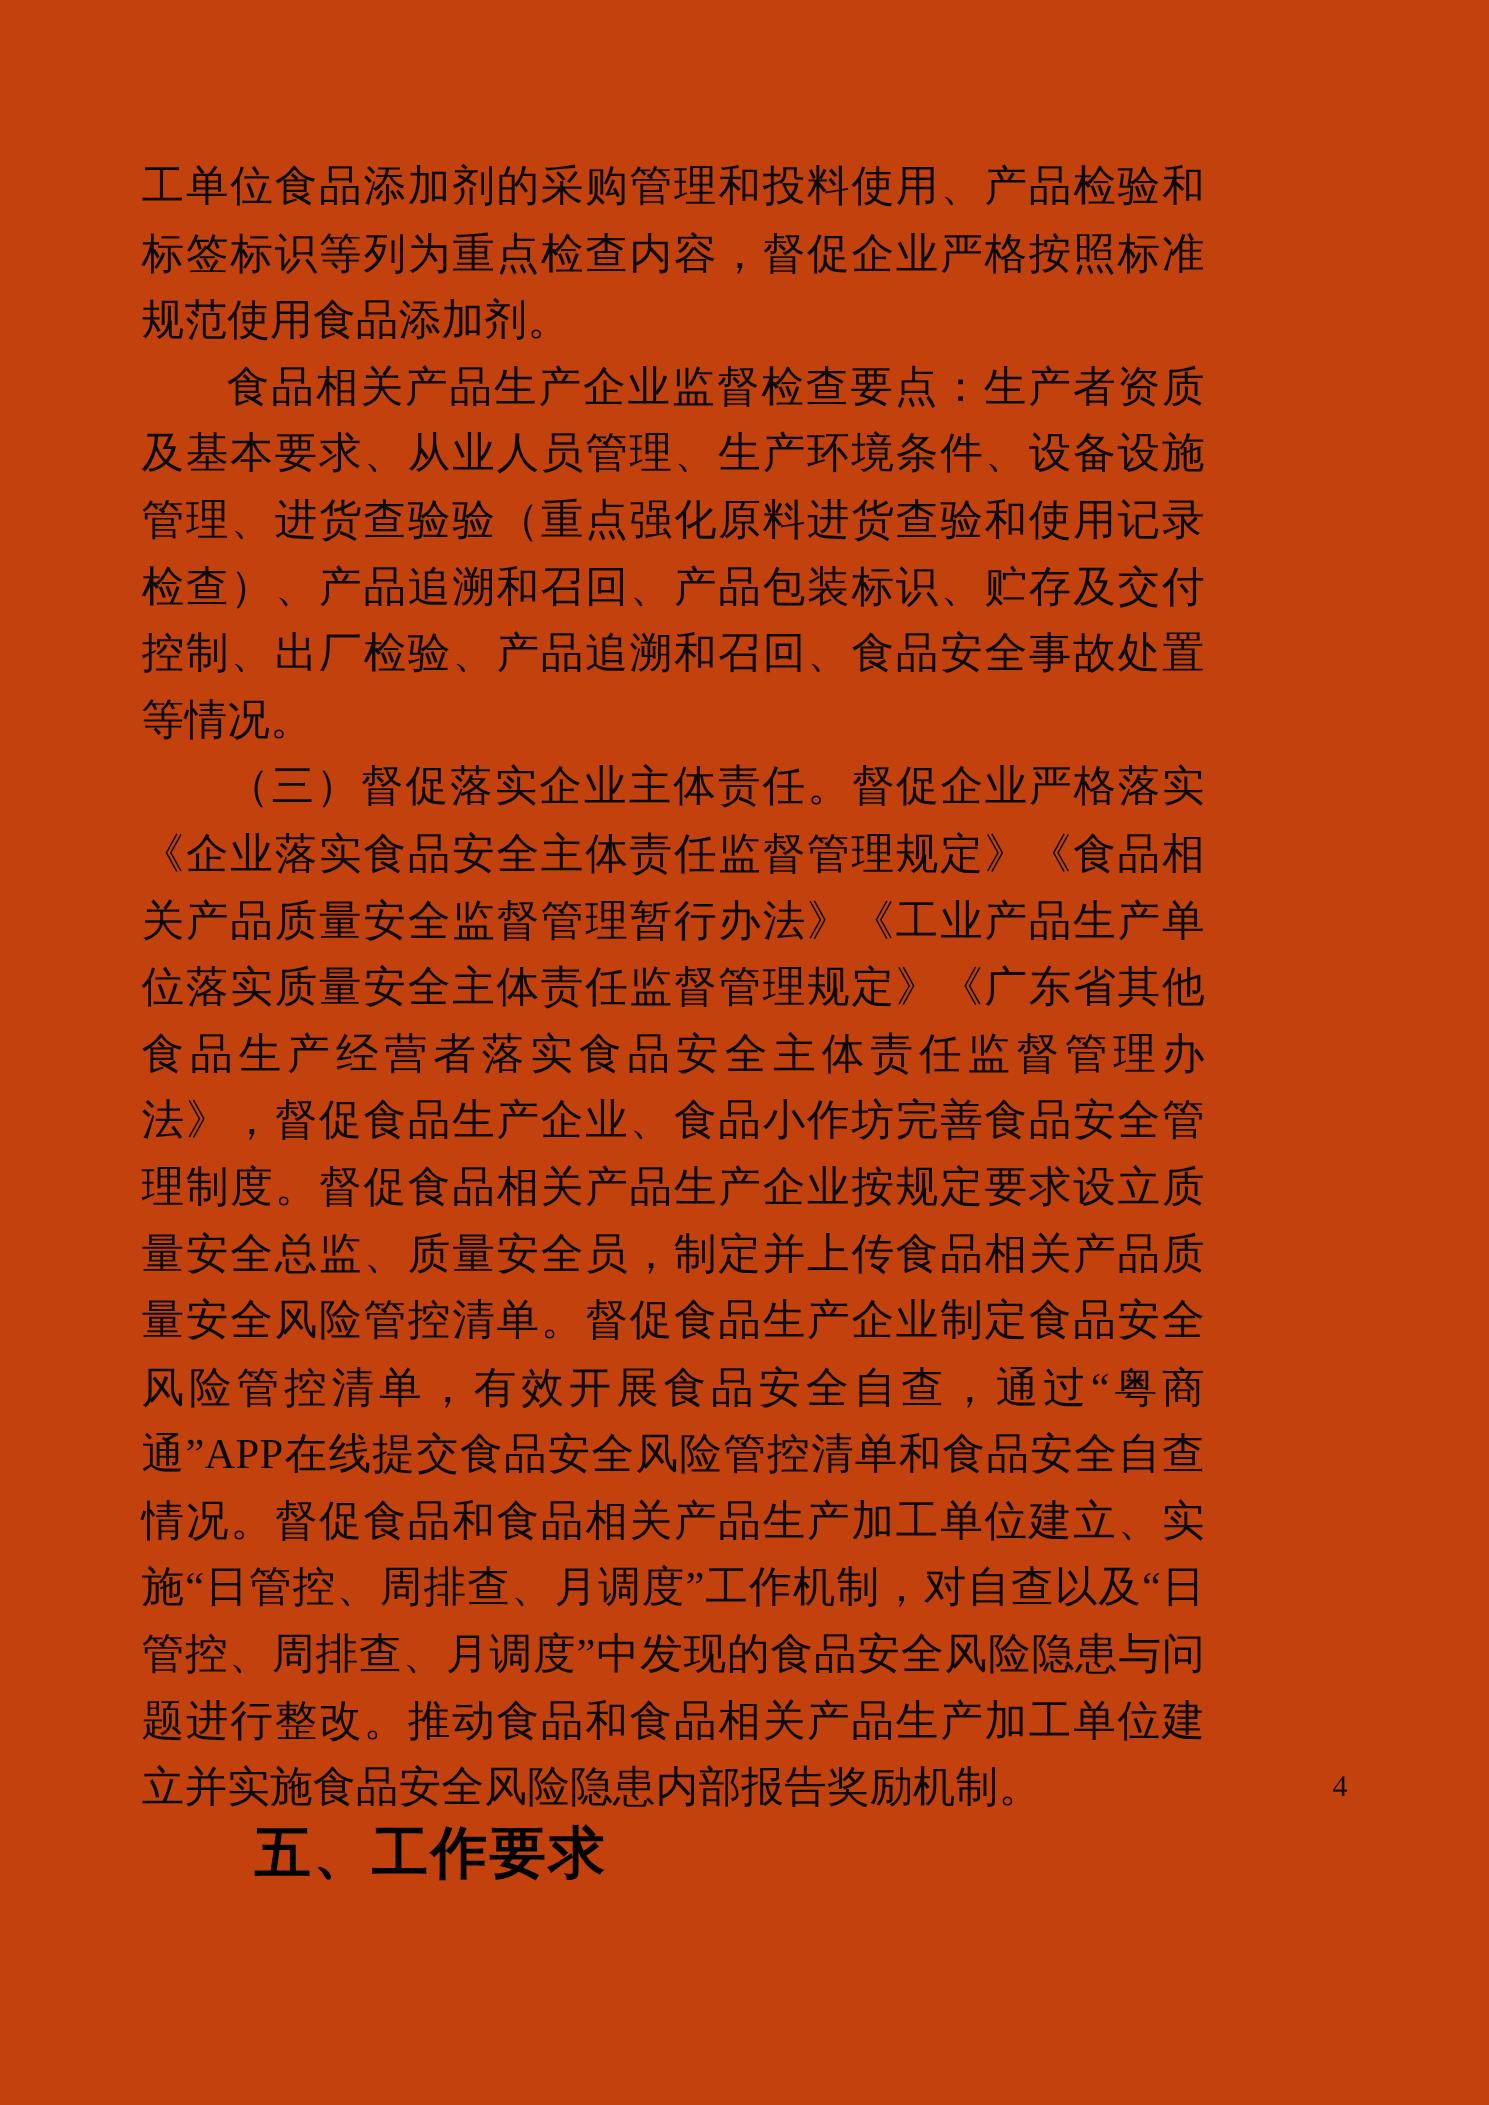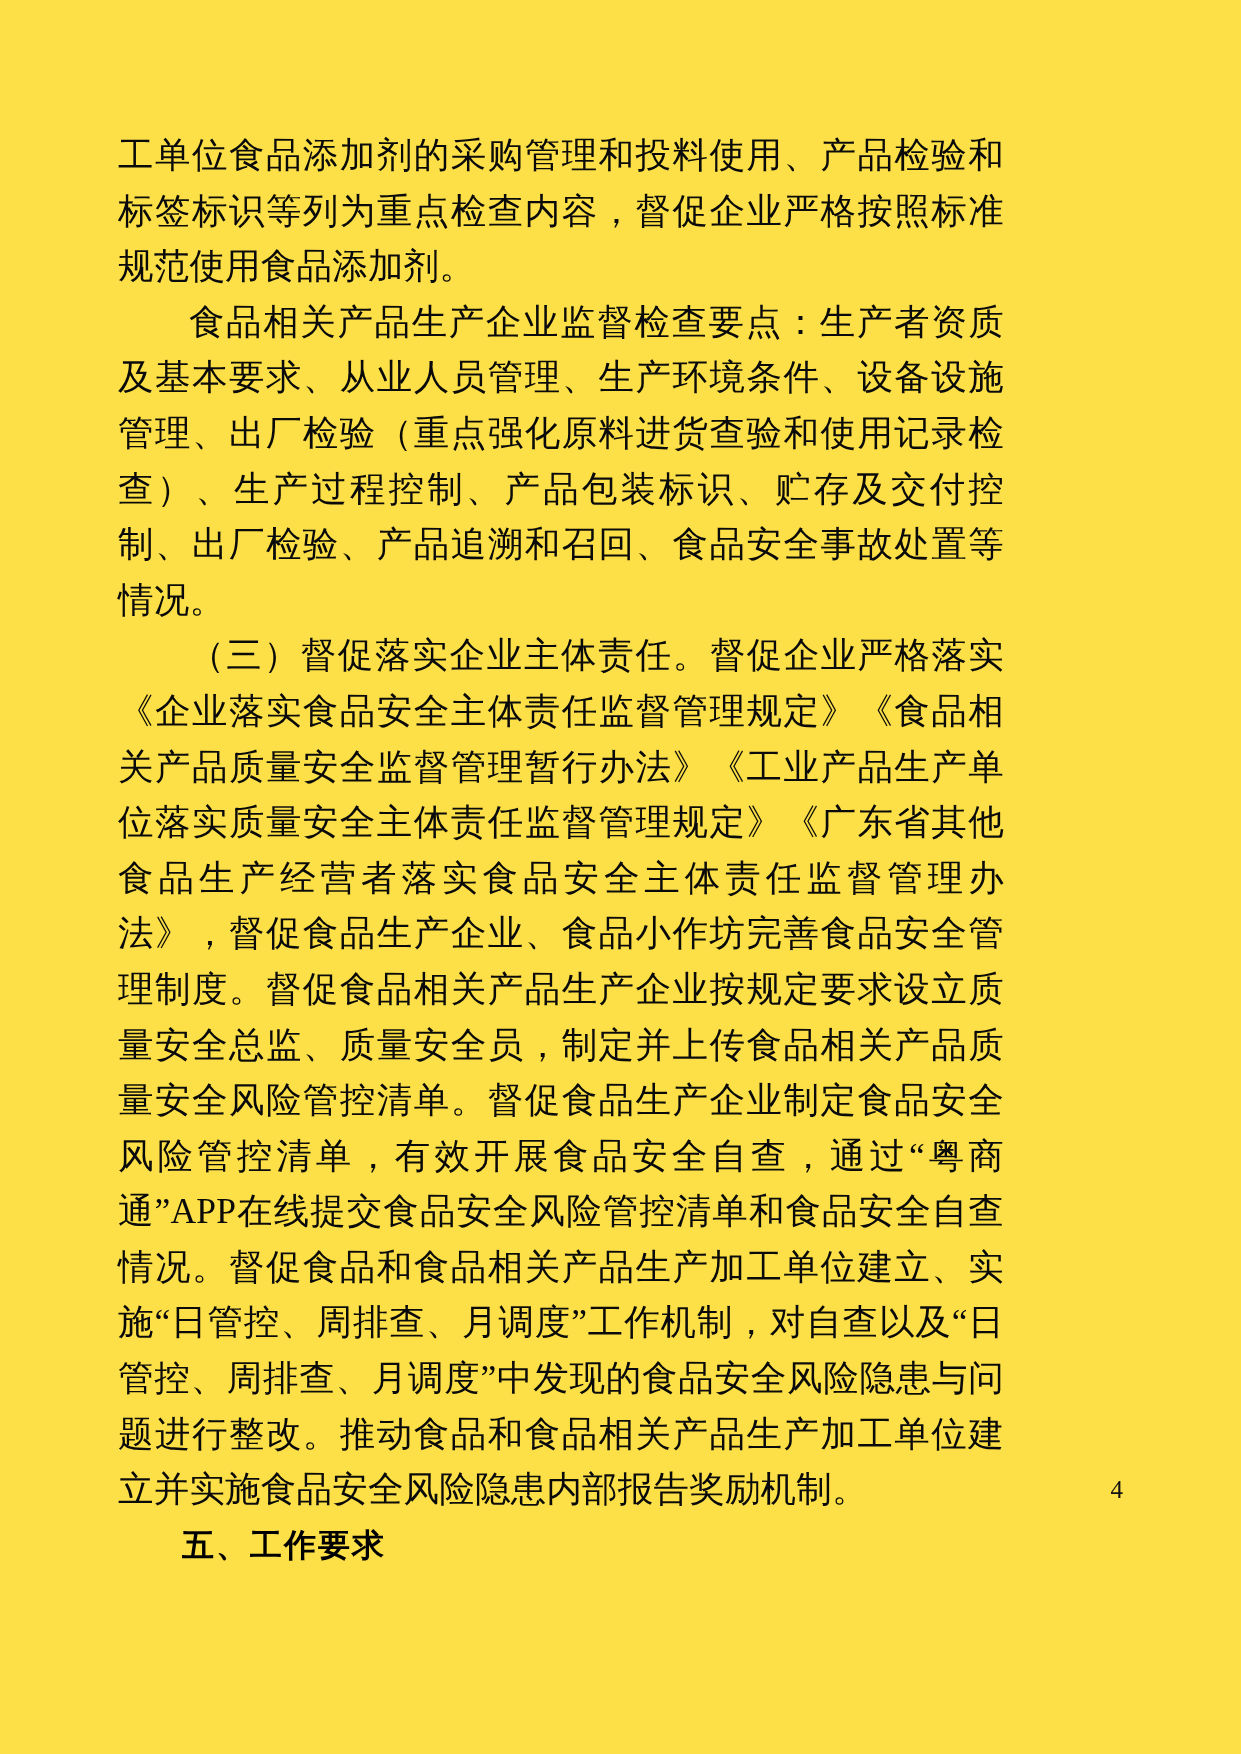--- a/index.html
+++ b/index.html
@@ -8,21 +8,21 @@
     padding: 0;
     background: #ffffff;
   }
   body {
     font-family: "Liberation Serif", "DejaVu Serif", serif;
   }
   .page {
     position: relative;
     width: 1241px;
     height: 1754px;
-    background: #fde047;
+    background: #c2410c;
     box-sizing: border-box;
     overflow: hidden;
   }
   .content {
     position: absolute;
     left: 118px;
     top: 128px;
     width: 886px;
   }
   p {
@@ -41,21 +41,21 @@
   }
   
   .body-text {
     font-family: "Liberation Serif", "DejaVu Serif", serif;
   }
   .para-heading {
     font-weight: 400;
     letter-spacing: 0.5px;
   }
   .section-heading {
-    font-size: 32px;
+    font-size: 47px;
     line-height: 55.6px;
     font-weight: 700;
     text-indent: 2em;
     color: #000;
     letter-spacing: 2px;
     margin: 0;
   }
   .page-number {
     position: absolute;
     right: 118px;
@@ -67,21 +67,21 @@
 </style>
 </head>
 <body>
 
 <div class="page">
 
   <div class="content">
 
     <p class="body-text">工单位食品添加剂的采购管理和投料使用、产品检验和标签标识等列为重点检查内容，督促企业严格按照标准规范使用食品添加剂。</p>
 
-    <p class="body-text indent">食品相关产品生产企业监督检查要点：生产者资质及基本要求、从业人员管理、生产环境条件、设备设施管理、出厂检验（重点强化原料进货查验和使用记录检查）、生产过程控制、产品包装标识、贮存及交付控制、出厂检验、产品追溯和召回、食品安全事故处置等情况。</p>
+    <p class="body-text indent">食品相关产品生产企业监督检查要点：生产者资质及基本要求、从业人员管理、生产环境条件、设备设施管理、进货查验验（重点强化原料进货查验和使用记录检查）、产品追溯和召回、产品包装标识、贮存及交付控制、出厂检验、产品追溯和召回、食品安全事故处置等情况。</p>
 
     <p class="body-text indent"><span class="para-heading">（三）督促落实企业主体责任。</span><span>督促企业严格落实《企业落实食品安全主体责任监督管理规定》《食品相关产品质量安全监督管理暂行办法》《工业产品生产单位落实质量安全主体责任监督管理规定》《广东省其他食品生产经营者落实食品安全主体责任监督管理办法》，督促食品生产企业、食品小作坊完善食品安全管理制度。督促食品相关产品生产企业按规定要求设立质量安全总监、质量安全员，制定并上传食品相关产品质量安全风险管控清单。督促食品生产企业制定食品安全风险管控清单，有效开展食品安全自查，通过“粤商通”APP在线提交食品安全风险管控清单和食品安全自查情况。督促食品和食品相关产品生产加工单位建立、实施“日管控、周排查、月调度”工作机制，对自查以及“日管控、周排查、月调度”中发现的食品安全风险隐患与问题进行整改。推动食品和食品相关产品生产加工单位建立并实施食品安全风险隐患内部报告奖励机制。</span></p>
 
     <p class="section-heading">五、工作要求</p>
 
   </div>
 
   <div class="page-number">4</div>
 
 </div>

